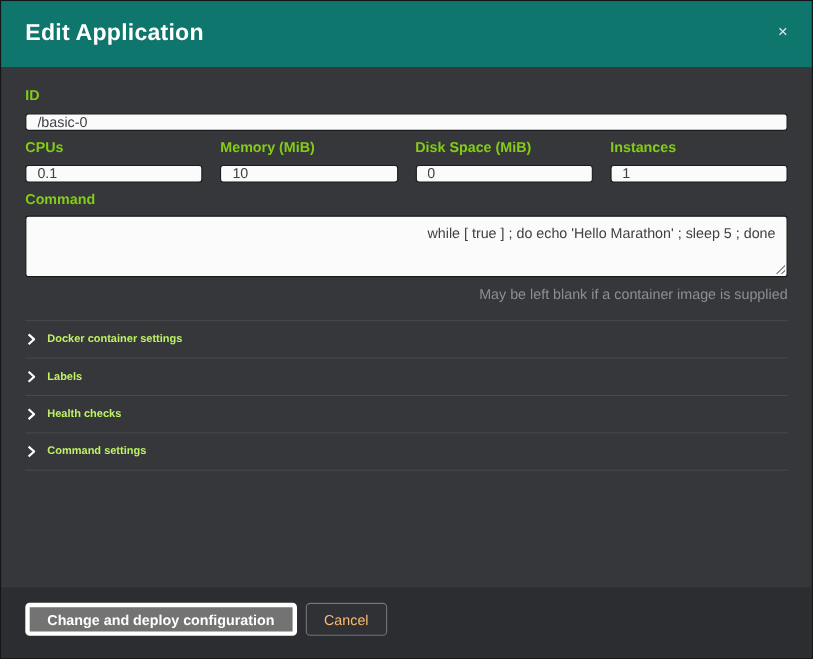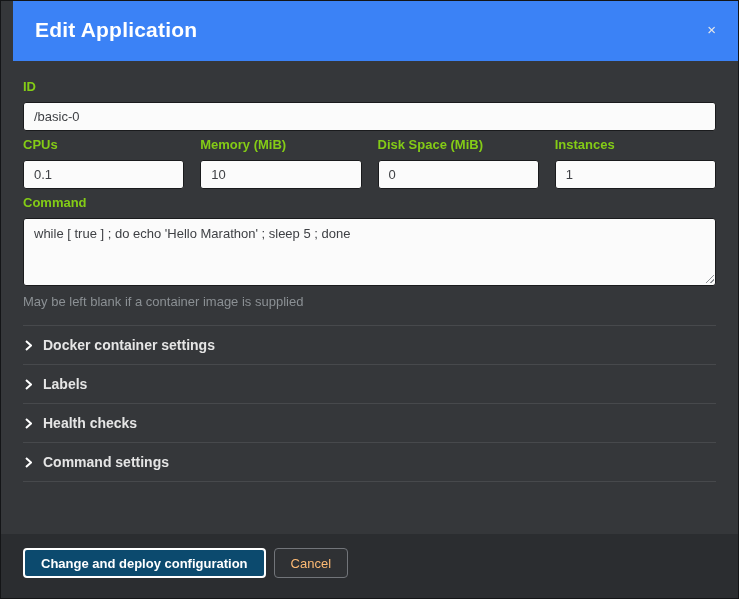--- a/index.html
+++ b/index.html
@@ -12,27 +12,26 @@
     width: 739px;
     height: 599px;
     background: #35373a;
     border: 1px solid #141517;
     display: flex;
     flex-direction: column;
     overflow: hidden;
   }
   
   .modal-header {
-    background: #3b82f6;
+    background: #0f766e;
     padding: 17px 22px 19px 22px;
     display: flex;
     justify-content: space-between;
     align-items: flex-start;
     flex: 0 0 auto;
-    margin-left: 12px;
   }
   .modal-title {
     color: #ffffff;
     font-size: 21px;
     font-weight: 700;
     letter-spacing: 0.2px;
   }
   .close-btn {
     background: none;
     border: none;
@@ -59,26 +58,27 @@
     width: 100%;
     background: #fbfbfb;
     border: 1px solid #1a1b1d;
     border-radius: 3px;
     padding: 6px 10px;
     font-size: 13px;
     color: #3f4145;
     font-family: "Liberation Sans", sans-serif;
     outline: none;
   }
-  .text-input { height: 29px; }
+  .text-input { height: 16px; }
   .text-area {
-    height: 68px;
+    height: 56px;
     resize: none;
     display: block;
     line-height: 1.45;
+    text-align: right;
   }
   .field-block { margin-top: 6px; }
   .field-block.first { margin-top: 0; }
   .row-4 {
     display: grid;
     grid-template-columns: repeat(4, 1fr);
     gap: 16px;
   }
   .textarea-wrap { position: relative; }
   .resize-handle {
@@ -90,56 +90,57 @@
     clip-path: polygon(100% 0, 100% 100%, 0 100%);
     background: repeating-linear-gradient(-45deg,
       transparent 0px, transparent 2px,
       #8f9296 2px, #8f9296 3px);
     pointer-events: none;
   }
   .help-text {
     color: #8b9094;
     font-size: 13px;
     margin-top: 8px;
+    text-align: right;
   }
   
   .sections { margin-top: 16px; border-bottom: 1px solid #47494c; }
   .section-row {
     display: flex;
     align-items: center;
     gap: 11px;
     border-top: 1px solid #47494c;
     padding: 11px 0 11px 2px;
     cursor: pointer;
   }
   .section-label {
-    color: #e5e5e5;
-    font-size: 14px;
+    color: #bef264;
+    font-size: 10px;
     font-weight: 700;
   }
   .chevron { width: 7px; height: 11px; display: inline-block; flex: 0 0 auto; }
   
   .modal-footer {
     flex: 0 0 auto;
     background: #2b2d30;
     padding: 14px 22px 20px 22px;
     display: flex;
     gap: 8px;
   }
   .btn {
     border-radius: 4px;
     font-family: "Liberation Sans", sans-serif;
     font-size: 13px;
     height: 30px;
     padding: 0 16px;
     cursor: pointer;
   }
   .btn-primary {
-    background: #0c4a6e;
-    border: 2px solid #ffffff;
+    background: #737373;
+    border: 4px solid #ffffff;
     color: #ffffff;
     font-weight: 700;
   }
   .btn-cancel {
     background: #2f3134;
     border: 1px solid #72757a;
     color: #fdba74;
     font-weight: 400;
   }
 </style>

